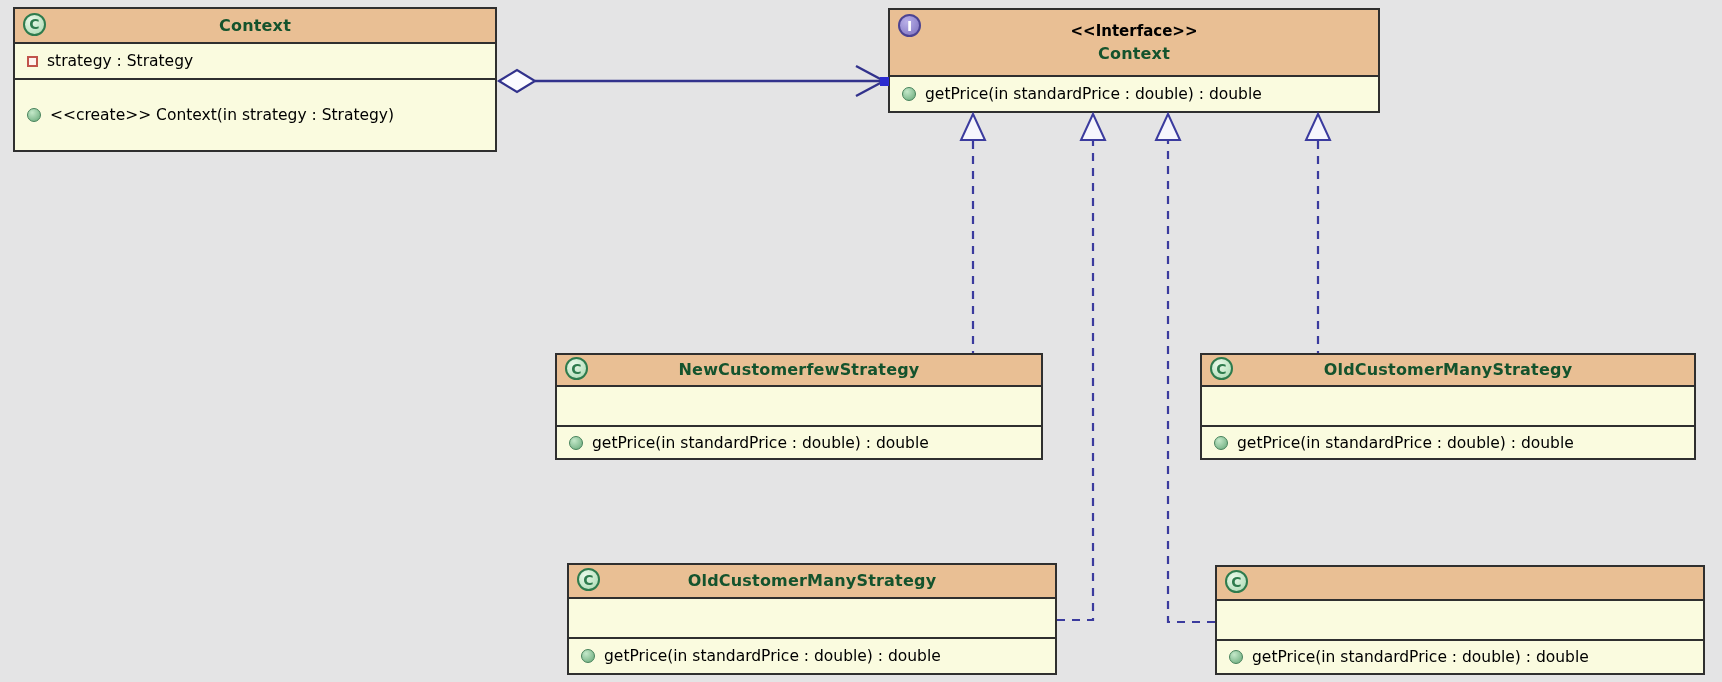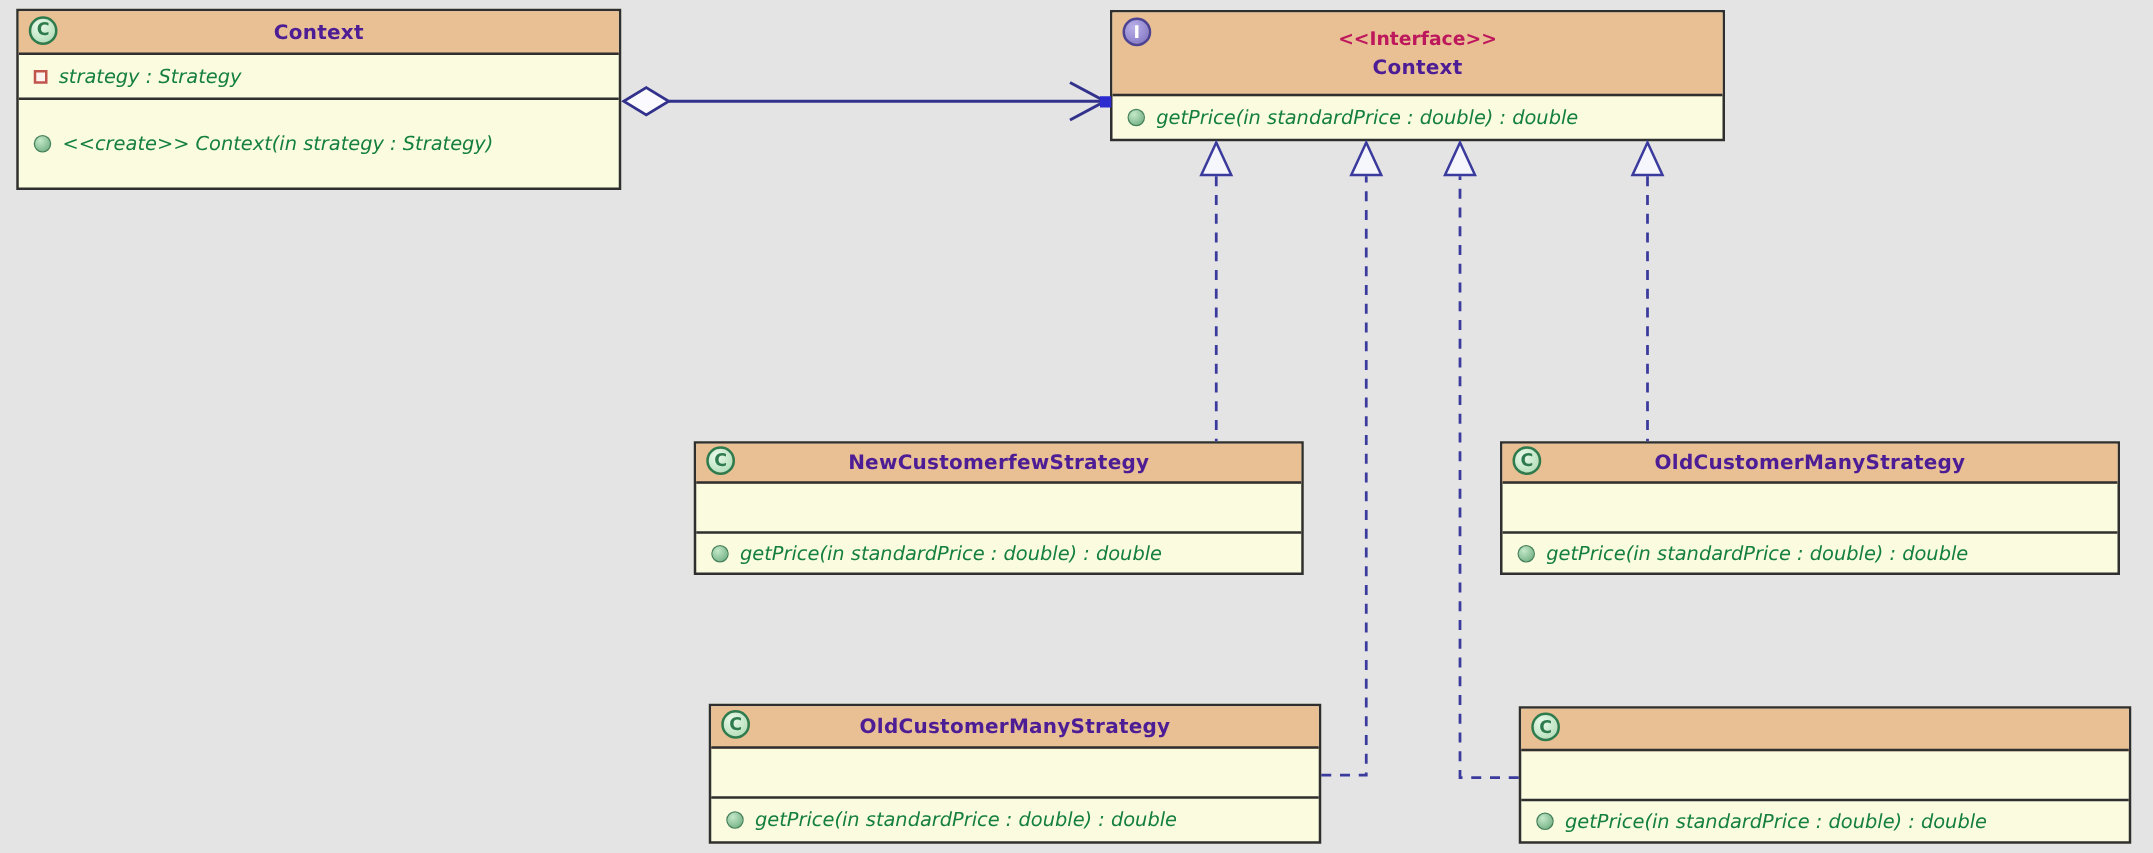--- a/index.html
+++ b/index.html
@@ -26,47 +26,46 @@
     position:relative;
     flex:0 0 auto;
     display:flex; flex-direction:column;
     align-items:center; justify-content:center;
     background:#e9bf94;
     border-bottom:2px solid #2f2f2f;
   }
   .box-title {
     font-weight:bold;
     font-size:16px;
-    color:#4c1d95;
+    color:#14532d;
     letter-spacing:0.2px;
     line-height:1.35;
     text-align:right;
   }
   .stereotype-label {
     font-weight:bold;
     font-size:15px;
-    color:#be185d;
+    color:#000000;
     line-height:1.5;
   }
   .box-section {
     box-sizing:border-box;
     display:flex; flex-direction:column; justify-content:center;
   }
   .box-section.divided { border-bottom:2px solid #2f2f2f; }
   .box-section.fill { flex:1 1 auto;gap:13px; }
   .member-row {
     display:flex; align-items:center;
     gap:9px;
     padding:4px 4px 4px 12px;
   }
   .member-text {
     font-size:15.5px;
-    color:#15803d;
+    color:#000000;
     white-space:nowrap;
-    font-style:italic;
   }
   
   .kind-icon {
     position:absolute;
     left:8px; top:50%;
     width:23px; height:23px;
     margin-top:-13px;
     border-radius:50%;
     display:flex; align-items:center; justify-content:center;
     font-weight:bold; font-size:14px;

